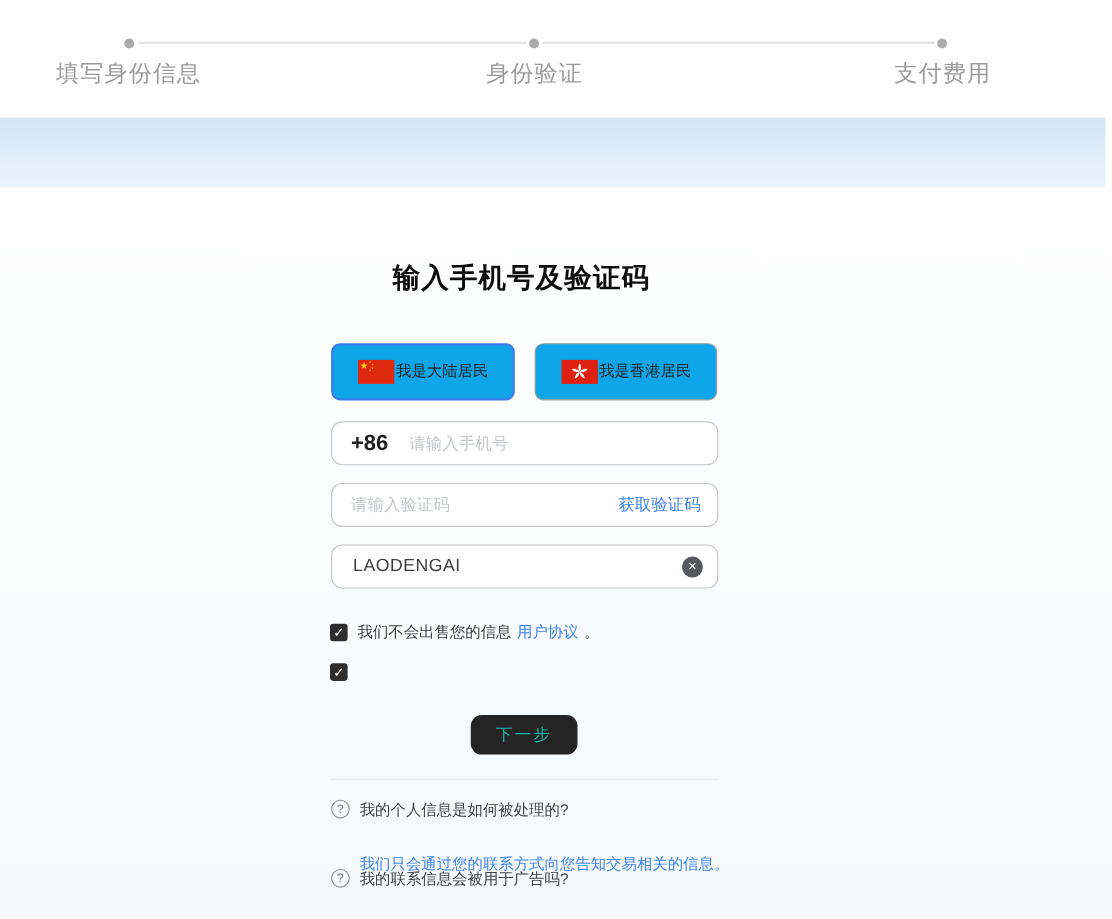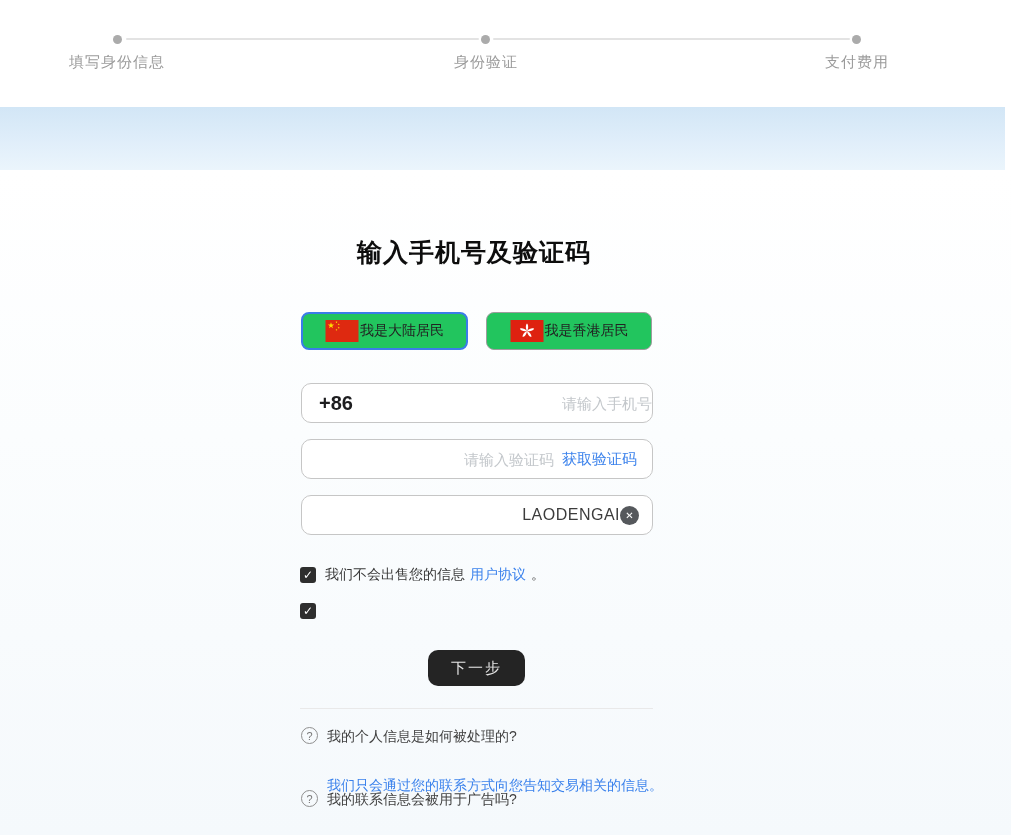--- a/index.html
+++ b/index.html
@@ -2,48 +2,48 @@
 <html><head>
 <meta charset="utf-8">
 <style>
   html,body{margin:0;padding:0;background:#fff;font-family:"Liberation Sans","DejaVu Sans",sans-serif;}
   .page{position:relative;width:1011px;height:835px;overflow:hidden;background:#fff;}
 
   
   .stepbar{position:absolute;top:0;left:0;width:100%;height:107px;background:#fff;}
   .step-dot{position:absolute;top:35px;width:9px;height:9px;border-radius:50%;background:#ababab;}
   .step-line{position:absolute;top:38px;height:2px;background:#e3e3e3;border-radius:1px;}
-  .step-label{position:absolute;top:53px;width:220px;text-align:center;font-size:15px;color:#9b9b9b;letter-spacing:1px;}
+  .step-label{position:absolute;top:53px;width:220px;text-align:center;font-size:21px;color:#9b9b9b;letter-spacing:1px;}
 
   
   .banner{position:absolute;top:107px;left:0;width:calc(100% - 6px);height:63px;
           background:linear-gradient(180deg,#d2e6f6 0%,#e0eefa 55%,#ebf5fc 100%);}
 
   
   .content-bg{position:absolute;top:170px;left:0;width:100%;height:665px;
           background:linear-gradient(180deg,#ffffff 0%,#fbfdfe 40%,#f5f9fc 100%);}
 
   
   .form-title{position:absolute;top:236px;left:298px;width:352px;text-align:center;
           font-size:25px;font-weight:bold;color:#0d0d0d;letter-spacing:1px;}
 
   
-  .res-btn{position:absolute;top:312px;height:38px;background:#22c55e;border-radius:8px;
+  .res-btn{position:absolute;top:312px;height:52px;background:#0ea5e9;border-radius:8px;
           display:flex;align-items:center;justify-content:center;gap:1px;box-sizing:border-box;cursor:pointer;}
   .res-btn.selected{left:301px;width:167px;border:2px solid #3b7ce8;}
   .res-btn.unselected{left:486px;width:166px;border:1px solid #9d9d9d;}
   .res-btn .flag{flex:0 0 auto;display:block;}
   .res-btn .res-label{font-size:14px;color:#222;}
 
   
   .field{position:absolute;left:301px;width:352px;height:40px;background:#fff;
           border:1px solid #c6c6c6;border-radius:10px;box-sizing:border-box;
           display:flex;align-items:center;}
   .field input{border:none;outline:none;background:transparent;flex:1;height:100%;
-          font-family:inherit;font-size:15px;color:#3a3a3a;padding:0;min-width:0;text-align:right;}
+          font-family:inherit;font-size:15px;color:#3a3a3a;padding:0;min-width:0;}
   .field input::placeholder{color:#c3c7cb;}
   .phone-field{top:383px;}
   .phone-prefix{font-size:20px;color:#1d1d1f;padding:0 19px 0 17px;font-weight:bold;}
   .code-field{top:439px;padding-left:17px;border-radius:10px;}
   .get-code{font-size:15px;color:#3b82ec;padding:0 15px 0 8px;white-space:nowrap;cursor:pointer;}
   .name-field{top:495px;padding-left:19px;}
   .name-field input{font-size:16px;color:#3c3c3c;letter-spacing:0.5px;}
   .clear-btn{flex:0 0 auto;width:19px;height:19px;border-radius:50%;background:#55585c;color:#fff;
           display:flex;align-items:center;justify-content:center;font-size:10px;font-weight:bold;
           margin-right:13px;cursor:pointer;}
@@ -51,21 +51,21 @@
   
   .agree-row{position:absolute;left:300px;width:420px;display:flex;align-items:center;font-size:14px;color:#3a3a3a;}
   .agree-1{top:566px;}
   .agree-2{top:603px;}
   .checkbox{flex:0 0 auto;width:16px;height:16px;background:#2e2e2e;border-radius:3px;color:#fff;
           display:flex;align-items:center;justify-content:center;font-size:12px;margin-right:9px;cursor:pointer;}
   .agree-link{color:#3b82ec;margin:0 5px;text-decoration:none;cursor:pointer;}
 
   
   .next-btn{position:absolute;left:428px;top:650px;width:97px;height:36px;border-radius:10px;
-          background:#242424;color:#e5e5e5;font-size:15px;display:flex;align-items:center;justify-content:center;
+          background:#242424;color:#14b8a6;font-size:15px;display:flex;align-items:center;justify-content:center;
           letter-spacing:2px;cursor:pointer;border:none;font-family:Liberation Sans, sans-serif;}
 
   
   .divider{position:absolute;left:300px;top:708px;width:353px;height:1px;background:#e9e9e9;}
 
   
   .faq-icon{position:absolute;left:301px;width:17px;height:17px;border-radius:50%;border:1px solid #8f8f8f;
           box-sizing:border-box;color:#777;font-size:11px;display:flex;align-items:center;justify-content:center;}
   .faq-q{position:absolute;left:327px;font-size:14px;color:#414141;}
   .faq-a{position:absolute;left:327px;font-size:14px;color:#3b82ec;}

